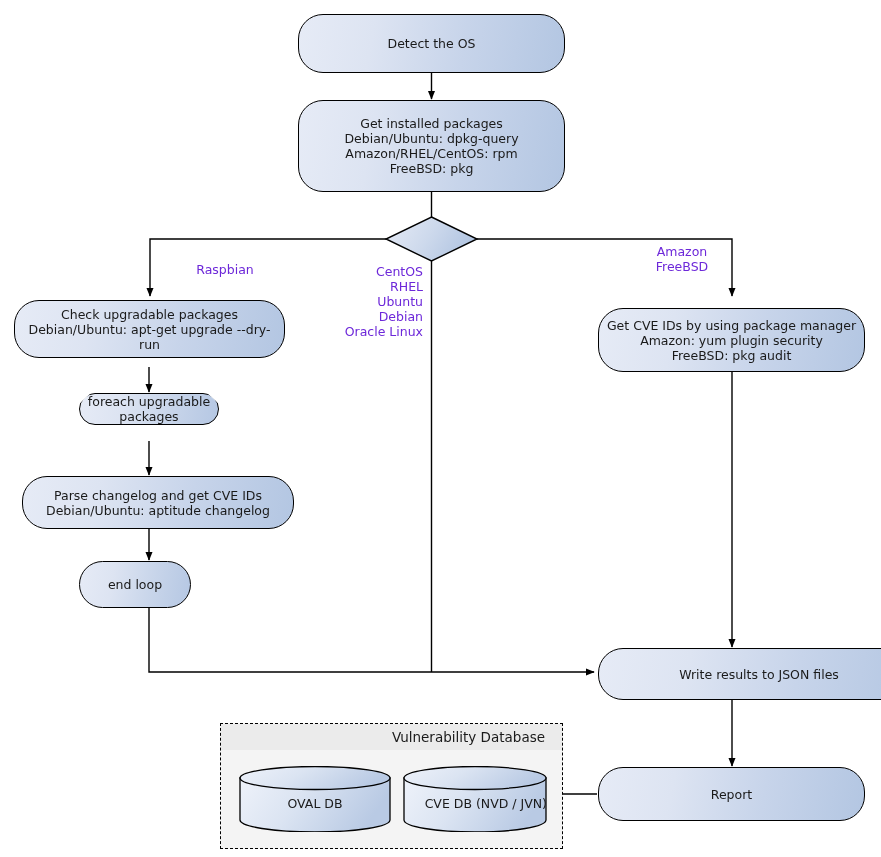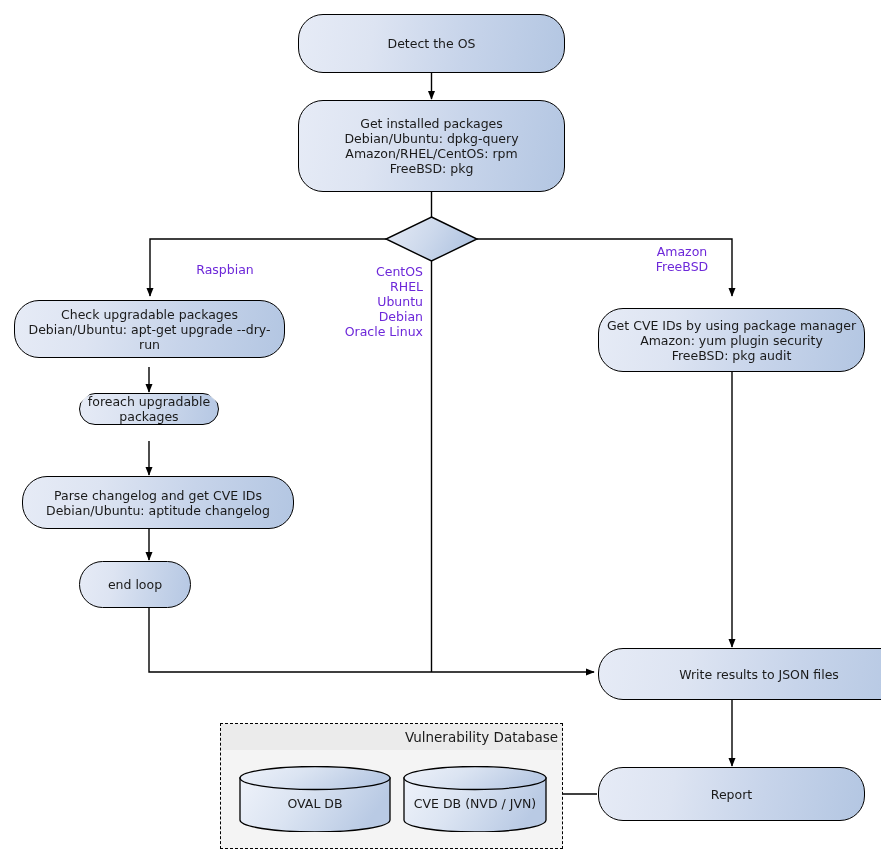--- a/index.html
+++ b/index.html
@@ -20,21 +20,21 @@
   .loopend{border:1.4px solid #000;
         background:linear-gradient(100deg,#e6ebf6 0%,#dde4f2 30%,#c8d5ea 65%,#b5c7e3 100%);
         clip-path:polygon(0 0, 100% 0, 100% calc(100% - 11px), calc(100% - 12px) 100%, 12px 100%, 0 calc(100% - 11px));}
 
   .edgelabel{position:absolute;color:#6d28d9;font-size:12.5px;line-height:15px;white-space:pre-line;}
   .lbl-center{text-align:center;}
   .lbl-right{text-align:right;}
 
   .group{position:absolute;box-sizing:border-box;border:1.6px dashed #000;background:#f4f4f4;}
   .group-title{position:absolute;box-sizing:border-box;left:0;top:0;width:100%;height:26px;
-      background:#ebebeb;color:#1a1a1a;font-size:13.5px;line-height:26px;text-align:right;padding-right:4px;}
+      background:#ebebeb;color:#1a1a1a;font-size:13.5px;line-height:26px;text-align:right;padding-right:17px;}
 
   .cyl{position:absolute;}
   .cyl .cyl-label{position:absolute;left:0;width:100%;text-align:center;font-size:12.5px;color:#1a1a1a;}
 </style>
 </head>
 <body>
 
 <div id="canvas">
 
   <svg id="edges" viewBox="0 0 881 857">
@@ -158,17 +158,17 @@
         <defs>
           <linearGradient id="cyl2" x1="0" y1="0" x2="1" y2="0.25">
             <stop offset="0%" stop-color="#eef2fa"></stop>
             <stop offset="45%" stop-color="#dbe4f2"></stop>
             <stop offset="100%" stop-color="#b9cae4"></stop>
           </linearGradient>
         </defs>
         <path d="M1,12 L1,54 A71,12 0 0 0 143,54 L143,12 Z" fill="url(#cyl2)" stroke="#000" stroke-width="1.3"></path>
         <ellipse cx="72" cy="12" rx="71" ry="11.5" fill="url(#cyl2)" stroke="#000" stroke-width="1.3"></ellipse>
       </svg>
-      <div class="cyl-label" style="top:30px;">CVE DB (NVD / JVN)</div>
+      <div class="cyl-label" style="top:30px;text-align:right;">CVE DB (NVD / JVN)</div>
     </div>
   </div>
 
 </div>
 
 </body></html>

